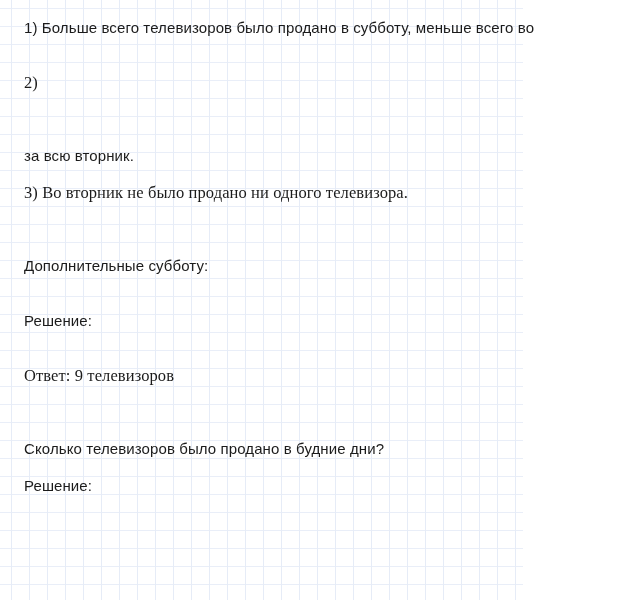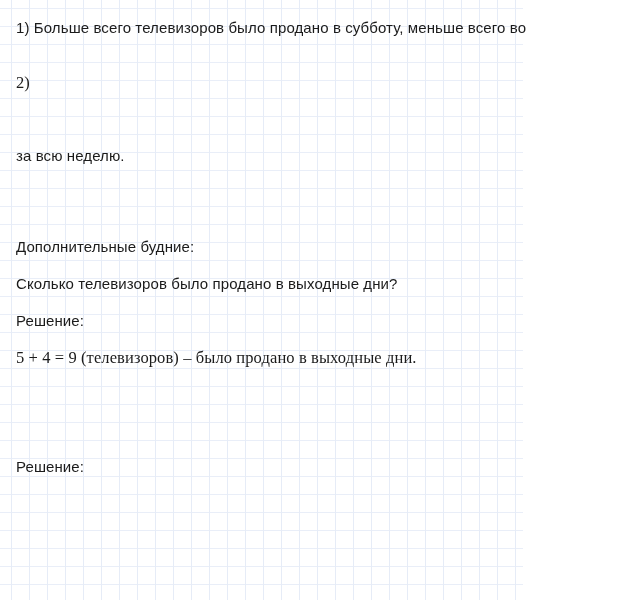--- a/index.html
+++ b/index.html
@@ -19,20 +19,21 @@
     width: 523px;
     height: 600px;
     box-sizing: border-box;
     background-color: #ffffff;
     
     background-image:
       linear-gradient(to right, #e6ecf7 1px, transparent 1px),
       linear-gradient(to bottom, #e9eef8 1px, transparent 1px);
     background-size: 18px 18px;
     background-position: 11px 8px;
+    padding-left: 8px;
   }
 
   #content {
     position: relative;
     padding: 0 14px 0 16px;
     box-sizing: border-box;
   }
 
   .line {
     color: #1b1b1b;
@@ -66,49 +67,50 @@
     <div class="spacer-sm"></div>
 
     <div class="line math">2)</div>
 
     <div class="spacer-sm"></div>
 
 
     <div class="spacer-sm"></div>
 
     <div class="spacer-sm"></div>
-    <div class="line">за всю неделю.</div>
+    <div class="line">за всю вторник.</div>
 
     <div class="spacer-sm"></div>
 
+    <div class="line math">3) Во вторник не было продано ни одного телевизора.</div>
 
     <div class="spacer-lg"></div>
     <div class="spacer-sm"></div>
 
-    <div class="line">Дополнительные будние:</div>
+    <div class="line">Дополнительные субботу:</div>
 
     <div class="spacer-xs"></div>
     <div class="spacer-xs"></div>
 
-    <div class="line">Сколько телевизоров было продано в выходные дни?</div>
 
     <div class="spacer-sm"></div>
 
     <div class="line">Решение:</div>
 
     <div class="spacer-sm"></div>
 
-    <div class="line math">5 + 4 = 9 (телевизоров) – было продано в выходные дни.</div>
 
     <div class="spacer-sm"></div>
 
+    <div class="line math">Ответ: 9 телевизоров</div>
 
     <div class="spacer-lg"></div>
     <div class="spacer-sm"></div>
 
+    <div class="line">Сколько телевизоров было продано в будние дни?</div>
 
     <div class="spacer-sm"></div>
 
     <div class="line">Решение:</div>
 
     <div class="spacer-sm"></div>
 
   </div>
 </div>
 

